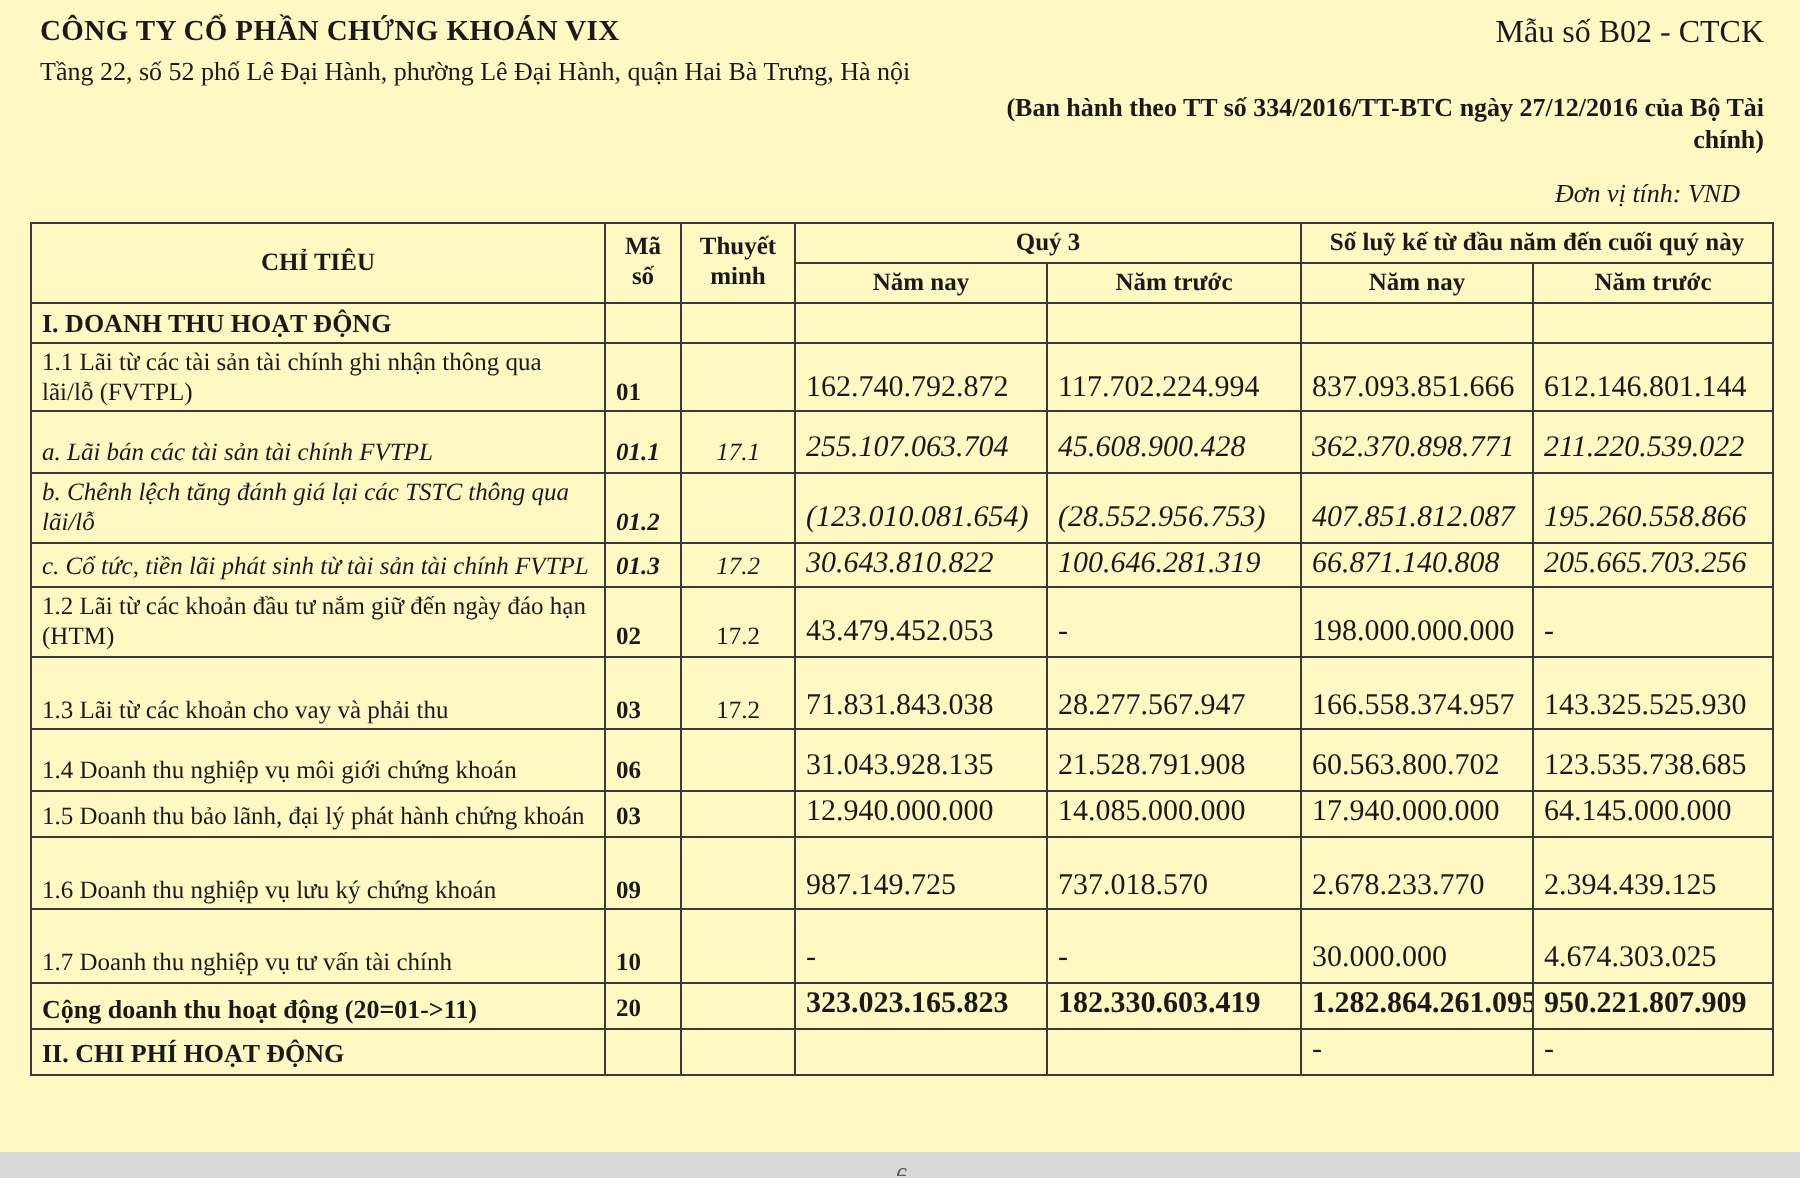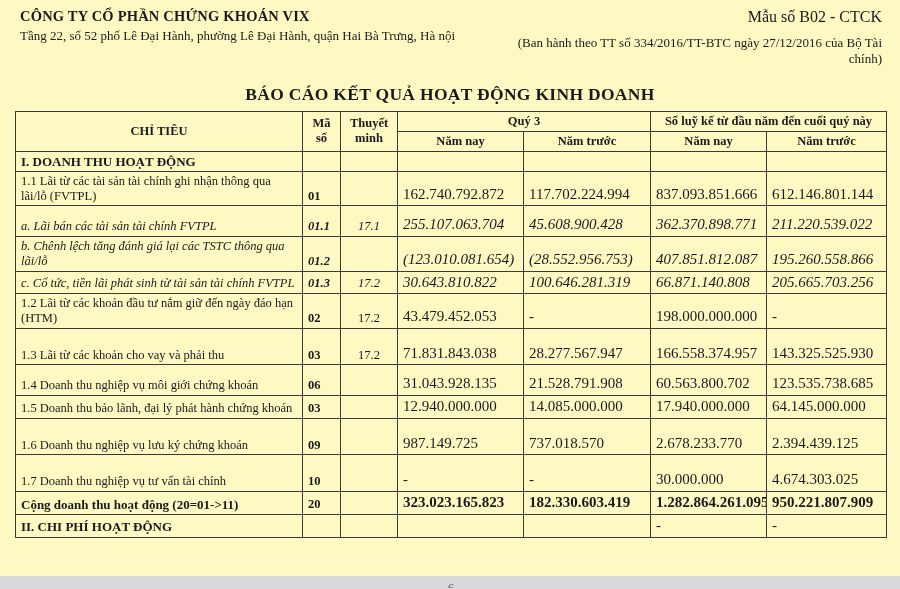--- a/index.html
+++ b/index.html
@@ -16,21 +16,21 @@
   
   .letterhead {
     display: flex; justify-content: space-between;
     padding: 8px 18px 0 20px;
   }
   .lh-left { width: 470px; }
   .company-name { font-weight: bold; font-size: 14.5px; letter-spacing: .2px; }
   .company-address { font-size: 13px; margin-top: 3px; }
   .lh-right { width: 395px; text-align: right; }
   .form-number { font-weight: normal; font-size: 16px; }
-  .form-note { font-size: 13px; margin-top: 9px; line-height: 1.25; }
+  .form-note { font-size: 13px; margin-top: 20px; line-height: 1.25; font-weight: bold; }
 
   
   .report-title {
     text-align: center; font-weight: bold; font-size: 17.5px;
     margin-top: 16px; letter-spacing: .3px;
   }
   .report-subtitle {
     text-align: center; font-weight: bold; font-style: italic;
     font-size: 13.5px; margin-top: 9px;
   }
@@ -87,21 +87,21 @@
     <div class="lh-left">
       <div class="company-name">CÔNG TY CỔ PHẦN CHỨNG KHOÁN VIX</div>
       <div class="company-address">Tầng 22, số 52 phố Lê Đại Hành, phường Lê Đại Hành, quận Hai Bà Trưng, Hà nội</div>
     </div>
     <div class="lh-right">
       <div class="form-number">Mẫu số B02 - CTCK</div>
       <div class="form-note">(Ban hành theo TT số 334/2016/TT-BTC ngày 27/12/2016 của Bộ Tài chính)</div>
     </div>
   </div>
 
-  <div class="report-title">BÁO CÁO KẾT QUẢ HOẠT ĐỘNG KINH DOANH</div>
+  <div class="unit-note">Đơn vị tính: VND</div>
 
   <table class="report">
     <colgroup>
       <col style="width:287px">
         <col style="width:38px">
         <col style="width:57px">
       <col style="width:126px">
         <col style="width:127px">
         <col style="width:116px">
         <col style="width:120px">

